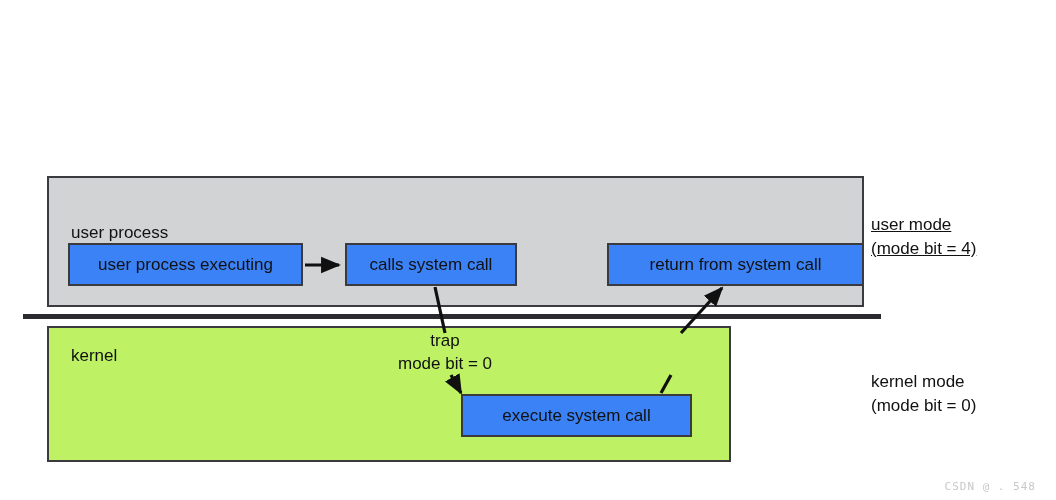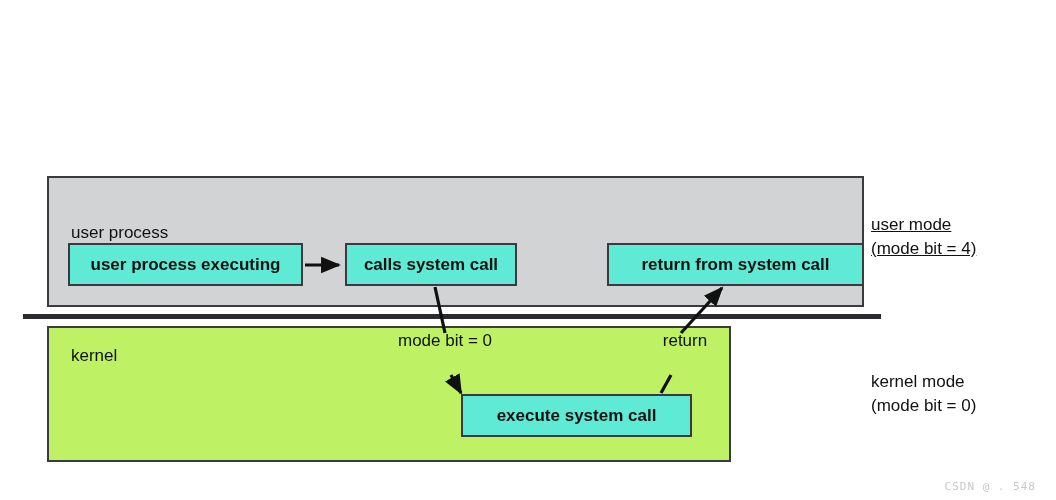--- a/index.html
+++ b/index.html
@@ -80,29 +80,28 @@
     top: 314px;
     width: 858px;
     height: 5px;
     background: #2b2b2f;
   }
 
   
   .step-box {
     position: absolute;
     box-sizing: border-box;
-    background: #5eead4;
+    background: #3b82f6;
     border: 2px solid #3a3a3f;
     display: flex;
     align-items: center;
     justify-content: center;
     font-size: 17px;
     color: #111111;
     white-space: nowrap;
-    font-weight: bold;
   }
   #box-user-executing { left: 68px;  top: 243px; width: 235px; height: 43px; }
   #box-calls-syscall  { left: 345px; top: 243px; width: 172px; height: 43px; }
   #box-return-syscall { left: 607px; top: 243px; width: 257px; height: 43px; }
   #box-execute-syscall{ left: 461px; top: 394px; width: 231px; height: 43px; }
 
   
   .annotation {
     position: absolute;
     font-size: 17px;
@@ -167,25 +166,25 @@
 
     <div id="box-user-executing" class="step-box">user process executing</div>
 
     <div id="box-calls-syscall" class="step-box">calls system call</div>
 
     <div id="box-return-syscall" class="step-box">return from system call</div>
 
     <div id="box-execute-syscall" class="step-box">execute system call</div>
 
     <div id="annotation-trap" class="annotation">
+      <div>trap</div>
       <div>mode bit = 0</div>
     </div>
 
     <div id="annotation-return" class="annotation">
-      <div>return</div>
     </div>
 
     <div id="legend-user-mode" class="mode-legend">
       <span class="legend-line">user mode</span>
       <span class="legend-line">(mode bit = 4)</span>
     </div>
 
     <div id="legend-kernel-mode" class="mode-legend">
       <span class="legend-line">kernel mode</span>
       <span class="legend-line">(mode bit = 0)</span>

